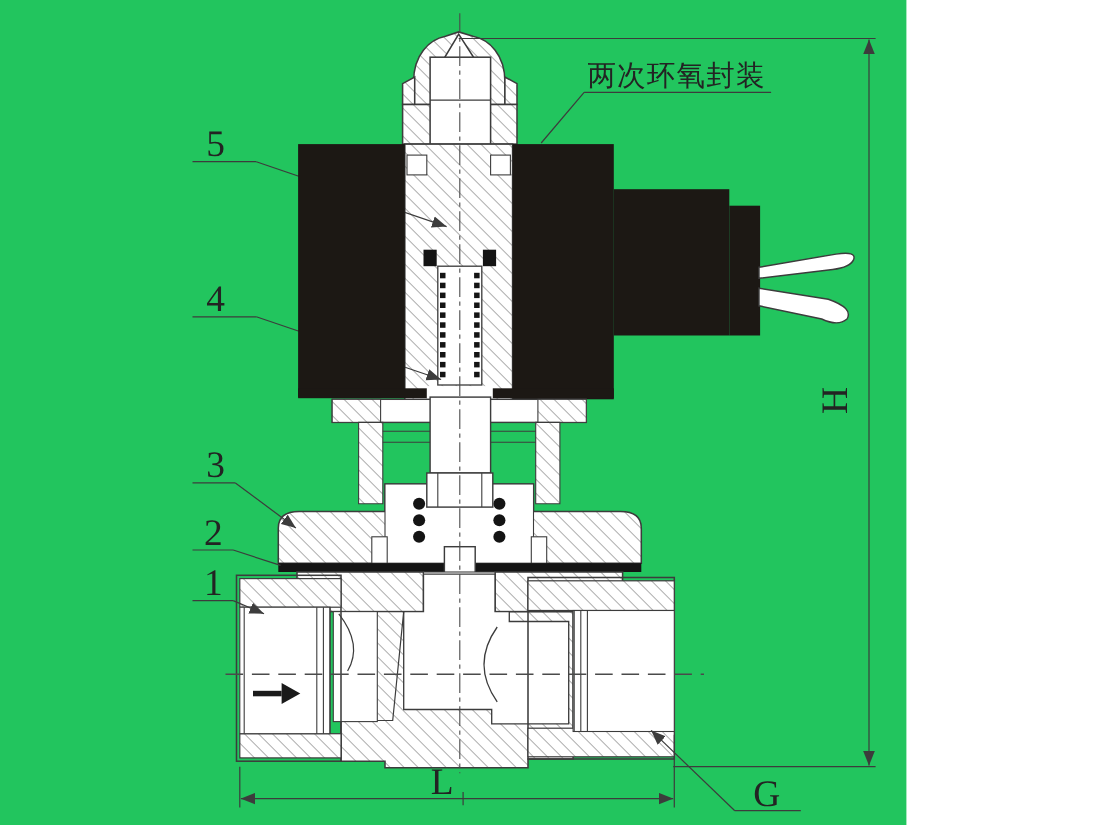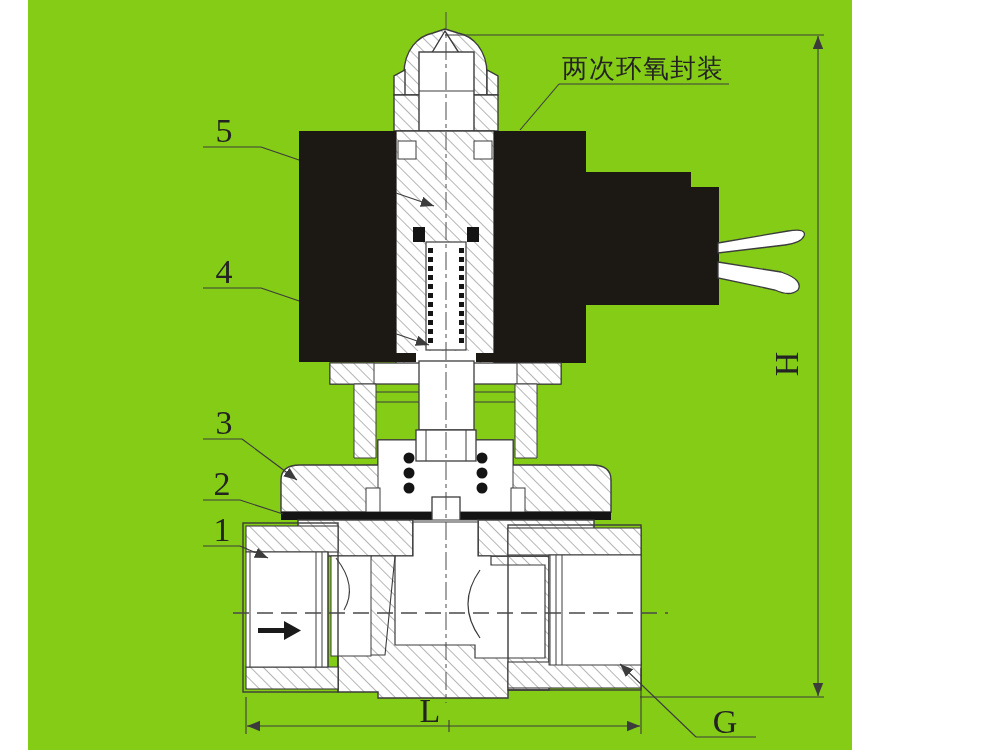--- a/index.html
+++ b/index.html
@@ -1,17 +1,17 @@
 <!DOCTYPE html>
 <html><head>
 <meta charset="utf-8">
 <style>
   html,body{margin:0;padding:0;background:#fff;}
-  .stage{position:relative;width:824px;height:750px;background:#84cc16;overflow:hidden;
-         font-family:"Liberation Serif","DejaVu Serif",serif;margin-left:28px;}
+  .stage{position:relative;width:824px;height:750px;background:#22c55e;overflow:hidden;
+         font-family:"Liberation Serif","DejaVu Serif",serif;}
   svg{display:block}
   text{font-family:"Liberation Serif","DejaVu Serif",serif;fill:#232323;}
   .partnum{font-size:34px;}
   .dimtxt{font-size:34px;}
   .callout{font-size:26px;letter-spacing:1px;}
 </style>
 </head>
 <body>
 
 <div class="stage">

